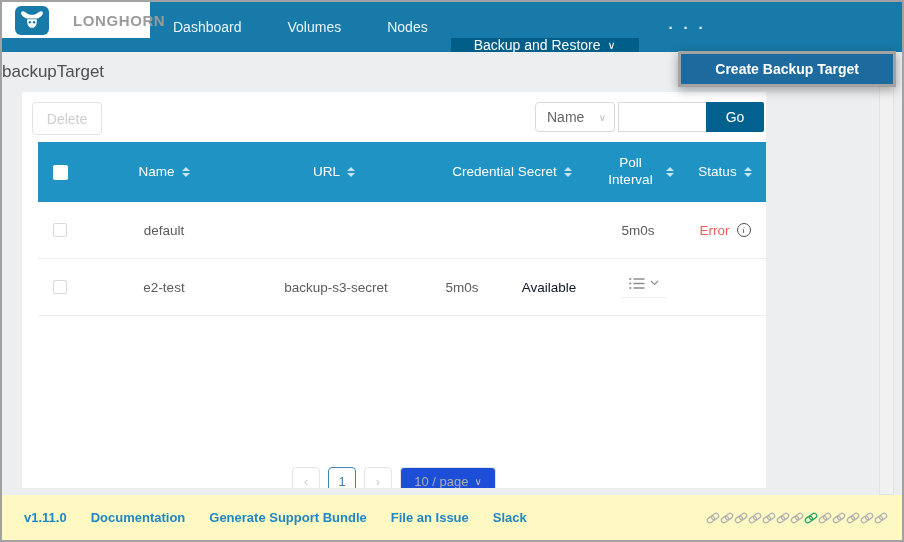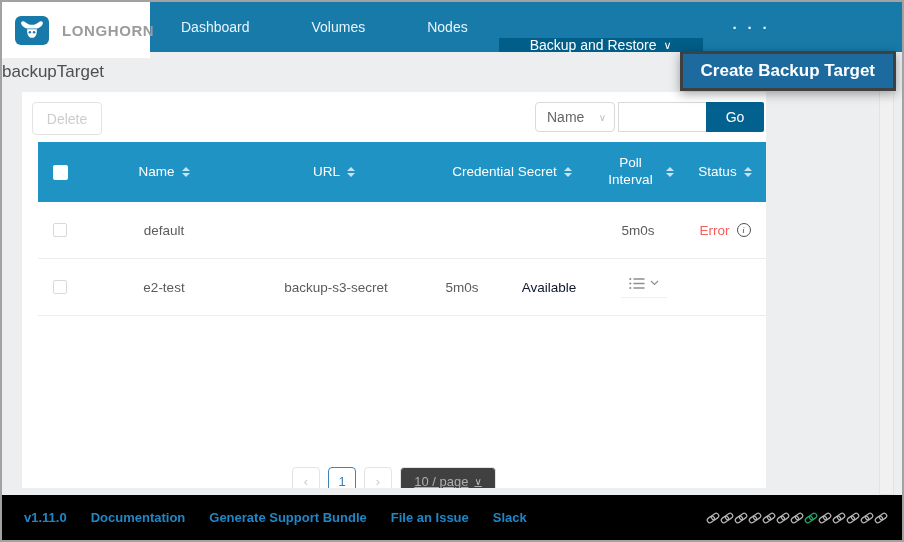--- a/index.html
+++ b/index.html
@@ -2,33 +2,33 @@
 <html><head>
 <meta charset="utf-8">
 <style>
   * { margin:0; padding:0; box-sizing:border-box; }
   body { background:#fff; font-family:"Liberation Sans", sans-serif; }
   .viewport { position:relative; width:904px; height:542px; border:2px solid #a2a2a2;
               background:#eceef0; overflow:hidden; }
 
   
   .navbar { position:absolute; top:0; left:0; right:0; height:50px; background:#187aa8; display:flex; }
-  .brand { width:148px; height:56px; background:#fff; display:flex; align-items:center;
-           padding-left:13px; gap:13px; flex:0 0 auto; }
+  .brand { width:148px; height:36px; background:#fff; display:flex; align-items:center;
+           padding-left:13px; gap:24px; flex:0 0 auto; }
   .brand-name { color:#9b9b9b; font-weight:bold; font-size:15px; letter-spacing:.6px; }
   .nav-items { display:flex; align-items:stretch; color:#e9f5fb; font-size:14px; }
-  .nav-item { display:flex; align-items:center; padding:0 31px; cursor:pointer; white-space:nowrap; }
+  .nav-item { display:flex; align-items:center; padding:0 23px; cursor:pointer; white-space:nowrap; }
   .nav-item.active { background:#015e88; color:#fff;margin-top:36px; }
   .nav-chevron { font-size:11px; margin-left:7px; }
   .nav-dots { padding:0 30px; font-weight:bold; font-size:15px; letter-spacing:10px; }
 
   
   .popup { position:absolute; top:49px; right:6px; z-index:20; background:#1d6b9e;
-           border:3px solid #404040; box-shadow:0 3px 10px rgba(0,0,0,.35);
-           color:#fff; font-size:17px; font-weight:600; padding:7px 18px; white-space:nowrap; }
+           border:3px solid #a3a3a3; box-shadow:0 3px 10px rgba(0,0,0,.35);
+           color:#fff; font-size:14px; font-weight:600; padding:7px 34px; white-space:nowrap; }
 
   
   .page-title { position:absolute; top:50px; left:0; height:40px; line-height:40px;
                 font-size:17px; color:#4f4f4f; }
 
   
   .scroll-track { position:absolute; top:50px; right:8px; bottom:45px; width:15px;
                   background:#f1f1f1; border:1px solid #e3e3e3; }
 
   
@@ -77,26 +77,26 @@
   .op-btn { display:inline-flex; flex-direction:column; align-items:center; cursor:pointer; }
   .op-main { display:flex; align-items:center; gap:5px; color:#8f8f8f; }
   .op-underline { width:46px; height:1px; background:#f0f0f0; margin-top:7px; }
 
   
   .pagination { position:absolute; left:0; right:0; bottom:-7px; display:flex;
                 justify-content:center; gap:8px; align-items:flex-start; }
   .page-btn { width:28px; height:28px; border:1px solid #e4e4e4; border-radius:4px; background:#fff;
               display:flex; align-items:center; justify-content:center; font-size:13px; color:#ccc; }
   .page-btn.current { border-color:#4185b8; color:#3e7fb3; }
-  .page-size { width:96px; height:28px; border:1px solid #e4e4e4; border-radius:4px; background:#404040;
+  .page-size { width:96px; height:28px; border:1px solid #e4e4e4; border-radius:4px; background:#1d4ed8;
                display:flex; align-items:center; justify-content:center; gap:6px;
-               font-size:13px; color:#aeaeae;text-decoration:underline; }
-
-  
-  .footer { position:absolute; left:0; right:0; bottom:0; height:45px; background:#000000;
+               font-size:13px; color:#aeaeae; }
+
+  
+  .footer { position:absolute; left:0; right:0; bottom:0; height:45px; background:#fef9c3;
             display:flex; align-items:center; padding:0 14px 0 22px; }
   .footer-links { display:flex; gap:24px; font-size:13px; font-weight:600; }
   .footer-links a { color:#1f87c8; text-decoration:none; }
   .footer-icons { margin-left:auto; display:flex; gap:0; align-items:center; }
   .chain { color:#b3b3b3; display:inline-flex; }
   .chain--active { color:#21a567; }
 </style>
 </head>
 <body>
 

